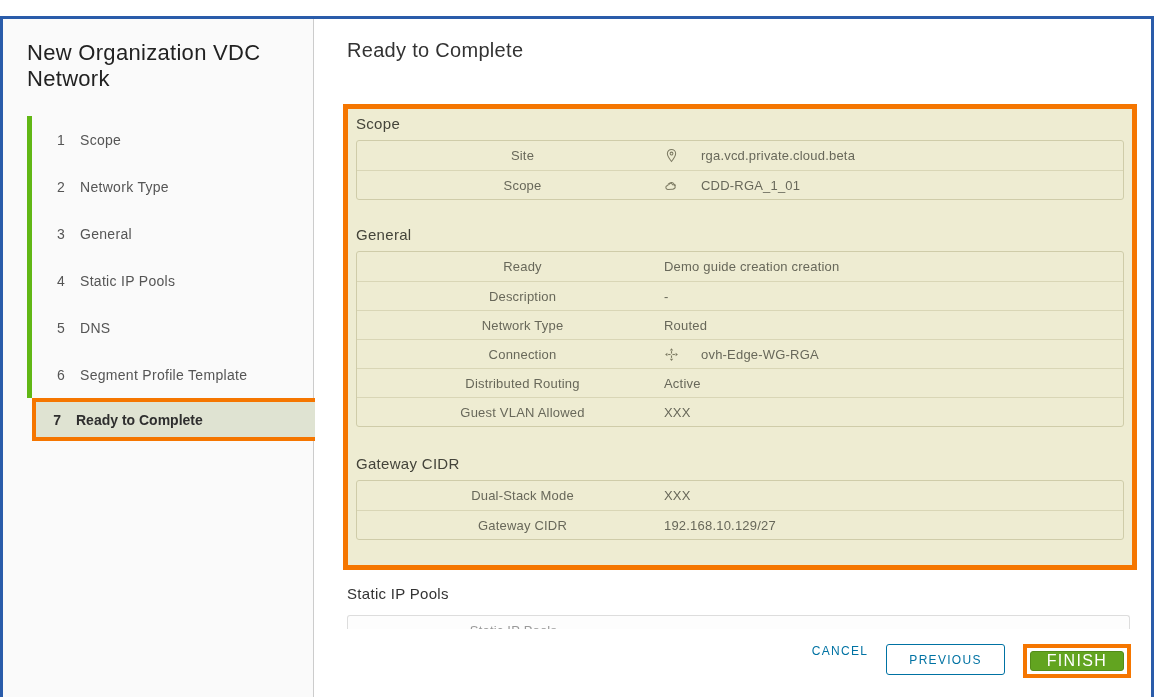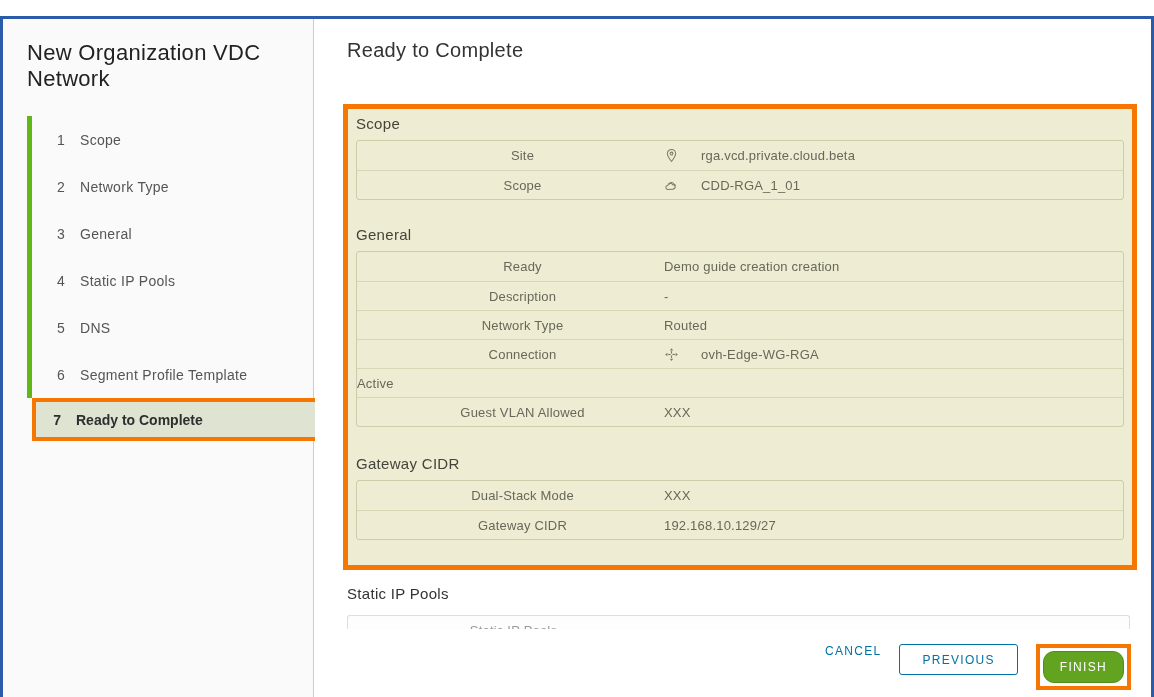--- a/index.html
+++ b/index.html
@@ -98,23 +98,23 @@
   .btn-outline {
     height: 31px; padding: 0 22px; background: #fff;
     border: 1px solid #0072a3; border-radius: 3px;
     font-size: 12px; font-weight: 500; color: #0072a3; letter-spacing: 1.3px;
     cursor: pointer; font-family: "Liberation Sans", sans-serif;
   }
   .finish-wrap {
     border: 4px solid #f57600; padding: 3px; background: #fff;
   }
   .btn-success {
-    height: 32px; padding: 0 16px; background: #62a420;
-    border: 1px solid #538c18; border-radius: 11px;
-    font-size: 12px; font-weight: 500; color: #fff; letter-spacing: 1.3px;
+    height: 20px; padding: 0 16px; background: #62a420;
+    border: 1px solid #538c18; border-radius: 3px;
+    font-size: 16px; font-weight: 500; color: #fff; letter-spacing: 1.3px;
     cursor: pointer; font-family: "Liberation Sans", sans-serif;
   }
 </style>
 </head>
 <body>
 
 <div class="window">
 
   <div class="sidebar">
     <div class="wizard-title">New Organization VDC Network</div>
@@ -211,20 +211,21 @@
                   <rect x="7.4" y="4.4" width="1.2" height="2.6"></rect>
                   <rect x="7.4" y="9" width="1.2" height="2.6"></rect>
                   <rect x="4.4" y="7.4" width="2.6" height="1.2"></rect>
                   <rect x="9" y="7.4" width="2.6" height="1.2"></rect>
                 </svg>
             </span>
             <span>ovh-Edge-WG-RGA</span>
           </span>
         </div>
         <div class="row">
+          <span class="label">Distributed Routing</span>
           <span class="value">Active</span>
         </div>
         <div class="row">
           <span class="label">Guest VLAN Allowed</span>
           <span class="value">XXX</span>
         </div>
       </div>
 
       <div class="sec-heading gap2">Gateway CIDR</div>
       <div class="card">

